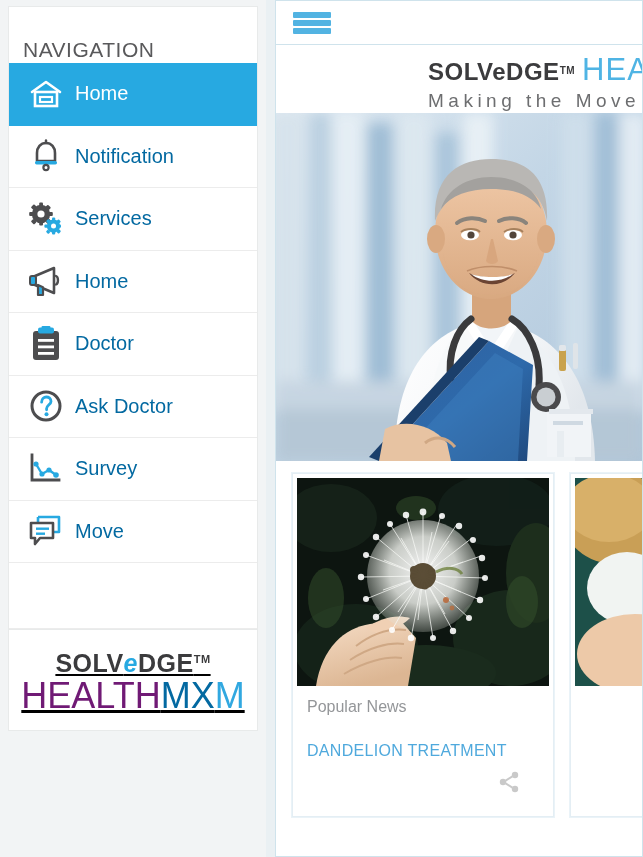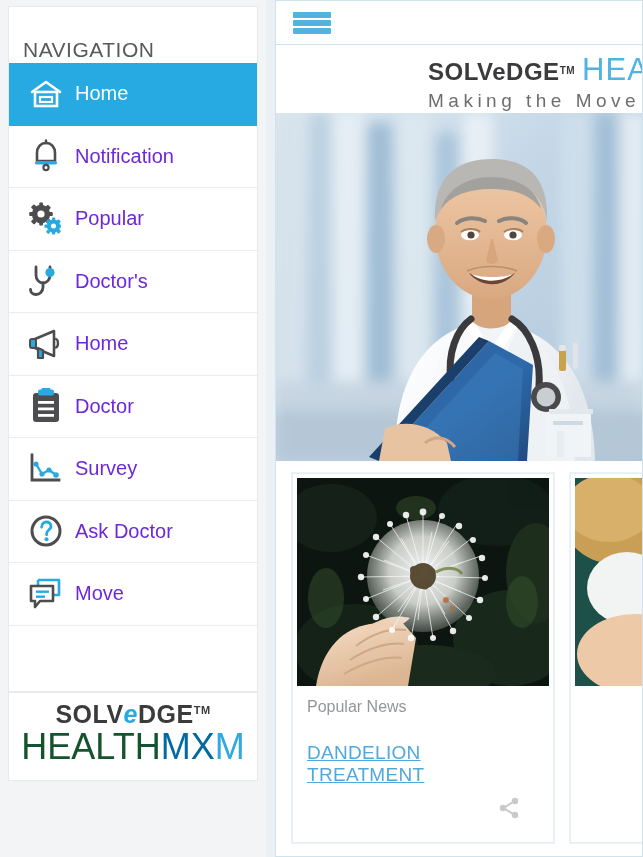--- a/index.html
+++ b/index.html
@@ -67,36 +67,37 @@
   .nav-icon {
     width: 46px;
     min-width: 46px;
     height: 42px;
     display: flex;
     align-items: center;
     justify-content: center;
   }
   .nav-label {
     font-size: 20px;
-    color: #6d28d9;
+    color: #0369a1;
     font-weight: 400;
     margin-left: 6px;
   }
   .nav-item.active .nav-label { color: #ffffff; }
   .nav-blank {
     height: 66px;
     background: #ffffff;
     border-bottom: 1px solid #ececec;
   }
   .sidebar-logo {
     background: #ffffff;
     border: 1px solid #e8eaea;
     border-top: none;
-    padding: 8px 0 14px 0;
+    padding: 20px 0 14px 0;
     text-align: center;
+    text-decoration: underline;
   }
   .logo-solvedge {
     font-size: 25px;
     font-weight: bold;
     letter-spacing: 0.5px;
     color: #3b3b3d;
     line-height: 1.05;
     white-space: nowrap;
   }
   .logo-solvedge .e-blue { color: #27a9e1; font-style: italic; }
@@ -106,21 +107,21 @@
     font-weight: bold;
     color: #3b3b3d;
   }
   .logo-healthmxm {
     font-size: 36px;
     font-weight: 400;
     letter-spacing: 0px;
     line-height: 1.1;
     white-space: nowrap;
   }
-  .logo-healthmxm .h-blue { color: #14532d; }
+  .logo-healthmxm .h-blue { color: #701a75; }
   .logo-healthmxm .mx-dark { color: #0369a1; }
   .logo-healthmxm .m-blue { color: #31a8e0; }
 
   
   .main {
     position: relative;
     flex: 1 1 auto;
     height: 857px;
     background: #eaf0f3;
     padding-left: 9px;
@@ -229,26 +230,25 @@
     display: block;
   }
   .news-card-img svg { display: block; width: 100%; height: 100%; }
   .news-card-body { padding: 12px 10px 8px 10px; }
   .news-kicker {
     font-size: 16px;
     color: #949699;
     font-weight: 400;
   }
   .news-title {
-    font-size: 19px;
+    font-size: 16px;
     color: #4fa9dd;
     margin-top: 26px;
     letter-spacing: 0.3px;
     cursor: pointer;
-    text-decoration: underline;
   }
   .news-actions {
     display: flex;
     justify-content: flex-end;
     padding: 10px 18px 6px 0;
   }
   .share-icon { cursor: pointer; }
 </style>
 </head>
 <body>
@@ -309,33 +309,23 @@
               <rect x="16.4" y="22.5" width="4" height="3.2" rx="1"></rect>
               <rect x="29" y="22.5" width="4" height="3.2" rx="1"></rect>
               <rect x="18.4" y="17.6" width="3.6" height="3" rx="1" transform="rotate(-45 20.2 19.1)"></rect>
               <rect x="29" y="28" width="3.6" height="3" rx="1" transform="rotate(-45 30.8 29.5)"></rect>
               <rect x="29.2" y="17.6" width="3" height="3.6" rx="1" transform="rotate(-45 30.7 19.4)"></rect>
               <rect x="18.6" y="28" width="3" height="3.6" rx="1" transform="rotate(-45 20.1 29.8)"></rect>
             </g>
             <circle cx="25.5" cy="24" r="2.5" fill="#ffffff"></circle>
           </svg>
         </span>
-        <span class="nav-label">Popular</span>
-      </div>
-
-      <div class="nav-item">
-        <span class="nav-icon">
-          <svg width="34" height="34" viewBox="0 0 34 34">
-            <path d="M7 3 L7 11 C7 16 10.5 19 14 19 C17.5 19 21 16 21 11 L21 3" fill="none" stroke="#4d4d4f" stroke-width="2.8" stroke-linecap="round"></path>
-            <path d="M14 19 L14 23 C14 27.5 10.5 30.5 7 30.5 C3.5 30.5 1.5 28 1.5 25.5" fill="none" stroke="#4d4d4f" stroke-width="2.8" stroke-linecap="round"></path>
-            <circle cx="21" cy="8.5" r="4.6" fill="#27a9e1"></circle>
-          </svg>
-        </span>
-        <span class="nav-label">Doctor's</span>
-      </div>
+        <span class="nav-label">Services</span>
+      </div>
+
 
       <div class="nav-item">
         <span class="nav-icon">
           <svg width="36" height="34" viewBox="0 0 36 34">
             <path d="M7 12 L7 21 L26 29 L26 4 Z" fill="#ffffff" stroke="#4d4d4f" stroke-width="2.6" stroke-linejoin="round"></path>
             <rect x="2" y="12" width="6" height="9" rx="2" fill="#27a9e1" stroke="#4d4d4f" stroke-width="2"></rect>
             <path d="M10 21 L10 31 L15 31 L15 23.2 Z" fill="#27a9e1" stroke="#4d4d4f" stroke-width="2.2" stroke-linejoin="round"></path>
             <path d="M28 12 C30.6 13 30.6 19.5 28 20.5" fill="none" stroke="#4d4d4f" stroke-width="2.4" stroke-linecap="round"></path>
           </svg>
         </span>
@@ -351,41 +341,41 @@
             <rect x="7" y="13" width="16" height="2.8" fill="#ffffff"></rect>
             <rect x="7" y="19.5" width="16" height="2.8" fill="#ffffff"></rect>
             <rect x="7" y="26" width="16" height="2.8" fill="#ffffff"></rect>
           </svg>
         </span>
         <span class="nav-label">Doctor</span>
       </div>
 
       <div class="nav-item">
         <span class="nav-icon">
+          <svg width="34" height="34" viewBox="0 0 34 34">
+            <circle cx="17" cy="17" r="14" fill="none" stroke="#4d4d4f" stroke-width="3"></circle>
+            <path d="M12.6 13.2 C12.6 9.6 15.2 8 17.3 8 C19.8 8 22 9.6 22 12.4 C22 15.4 17.6 16.2 17.6 19.6 L17.6 20.8" fill="none" stroke="#27a9e1" stroke-width="2.8" stroke-linecap="round"></path>
+            <circle cx="17.5" cy="25.2" r="2" fill="#27a9e1"></circle>
+          </svg>
+        </span>
+        <span class="nav-label">Ask Doctor</span>
+      </div>
+
+      <div class="nav-item">
+        <span class="nav-icon">
           <svg width="36" height="32" viewBox="0 0 36 32">
             <path d="M4 2 L4 27 L31 27" fill="none" stroke="#4d4d4f" stroke-width="2.8" stroke-linecap="square"></path>
             <polyline points="8,11 14,21 21,17 28,22" fill="none" stroke="#27a9e1" stroke-width="2.4" stroke-linejoin="round"></polyline>
             <circle cx="8" cy="11" r="2.6" fill="#27a9e1"></circle>
             <circle cx="14" cy="21" r="2.6" fill="#27a9e1"></circle>
             <circle cx="21" cy="17" r="2.6" fill="#27a9e1"></circle>
             <circle cx="28" cy="22" r="2.8" fill="#27a9e1"></circle>
           </svg>
         </span>
         <span class="nav-label">Survey</span>
-      </div>
-
-      <div class="nav-item">
-        <span class="nav-icon">
-          <svg width="34" height="34" viewBox="0 0 34 34">
-            <circle cx="17" cy="17" r="14" fill="none" stroke="#4d4d4f" stroke-width="3"></circle>
-            <path d="M12.6 13.2 C12.6 9.6 15.2 8 17.3 8 C19.8 8 22 9.6 22 12.4 C22 15.4 17.6 16.2 17.6 19.6 L17.6 20.8" fill="none" stroke="#27a9e1" stroke-width="2.8" stroke-linecap="round"></path>
-            <circle cx="17.5" cy="25.2" r="2" fill="#27a9e1"></circle>
-          </svg>
-        </span>
-        <span class="nav-label">Ask Doctor</span>
       </div>
 
       <div class="nav-item">
         <span class="nav-icon">
           <svg width="36" height="34" viewBox="0 0 36 34">
             <path d="M10 3 L31 3 L31 18 L25 18" fill="none" stroke="#27a9e1" stroke-width="2.6" stroke-linejoin="round"></path>
             <path d="M10 3 L10 16" fill="none" stroke="#27a9e1" stroke-width="2.6"></path>
             <path d="M3 9 L25 9 L25 24 L12 24 L7 30 L7 24 L3 24 Z" fill="#ffffff" stroke="#4d4d4f" stroke-width="2.6" stroke-linejoin="round"></path>
             <rect x="8" y="13.5" width="13" height="2.4" fill="#27a9e1"></rect>
             <rect x="8" y="18.5" width="9" height="2.4" fill="#27a9e1"></rect>

